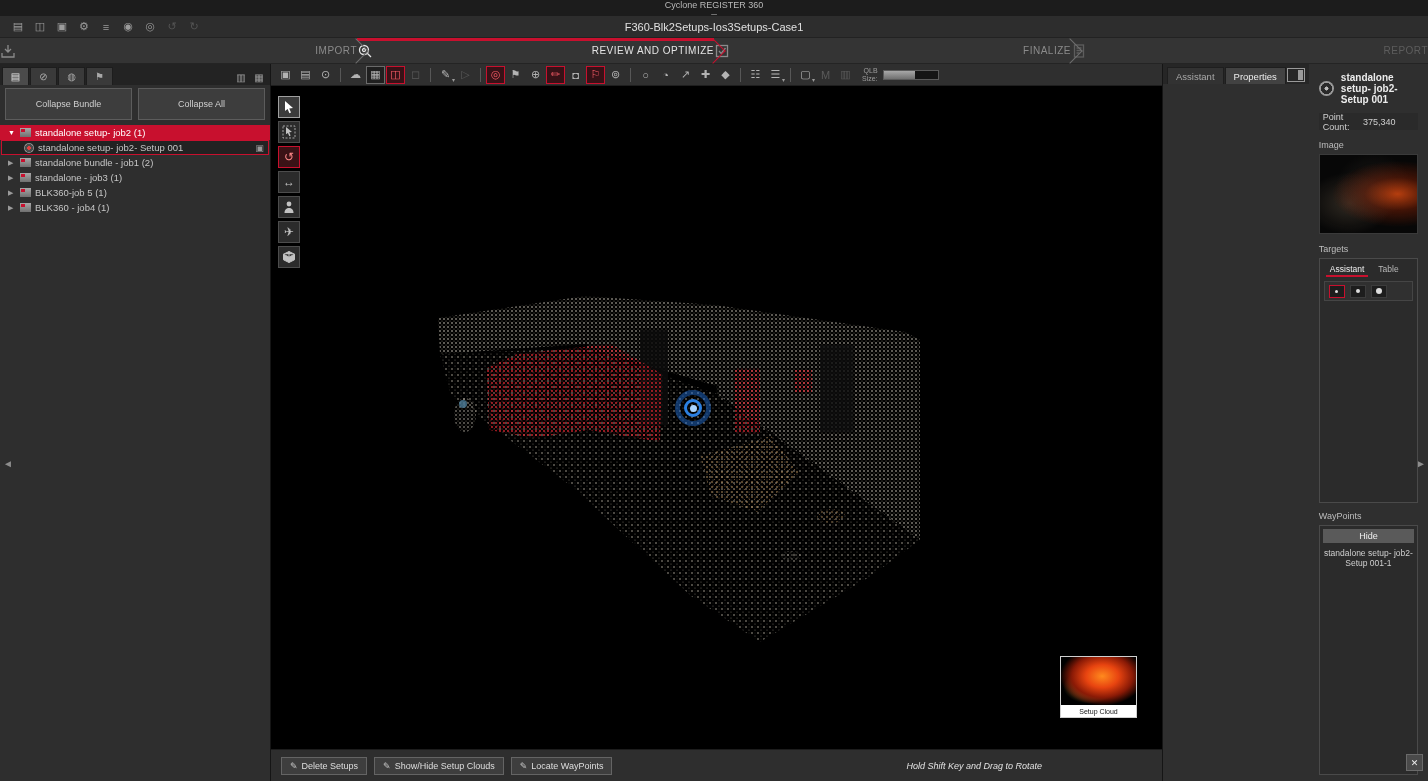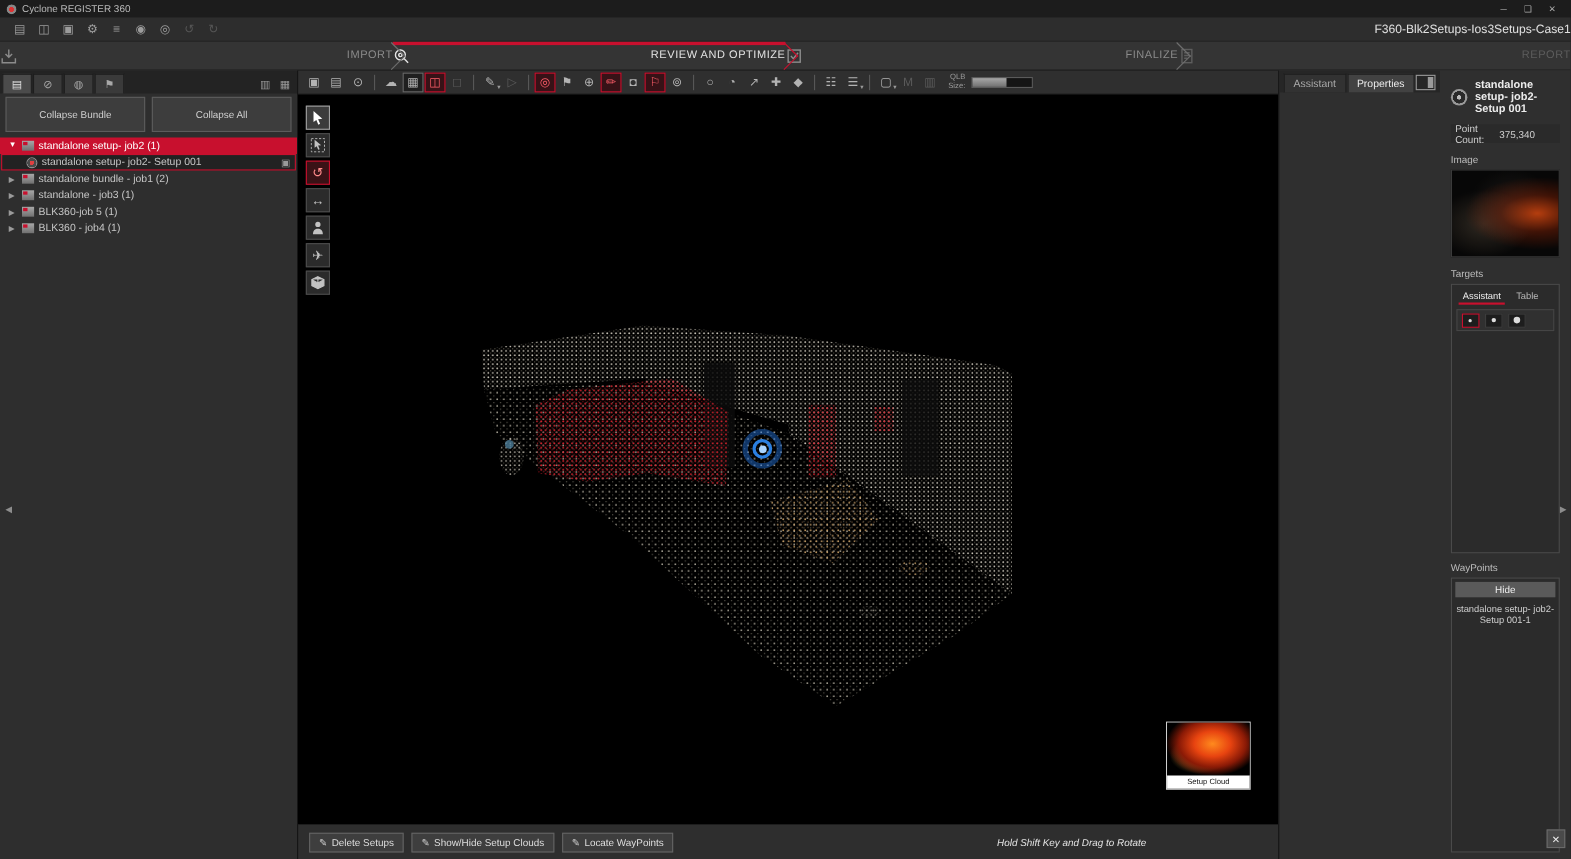--- a/index.html
+++ b/index.html
@@ -1,30 +1,30 @@
 <!DOCTYPE html>
 <html><head>
 <meta charset="utf-8">
 <style>
   * { margin:0; padding:0; box-sizing:border-box; }
   html,body { width:1428px; height:781px; background:#1a1a1a; font-family:"Liberation Sans", sans-serif; overflow:hidden; }
   .app { width:1428px; height:781px; position:relative; background:#2b2b2b; color:#ccc; user-select:none; }
   :root { --accent:#c8102e; --panel:#2e2e2e; --panel-dark:#242424; --border:#1b1b1b; }
 
   
-  .titlebar { height:16px; background:#1c1c1c; display:flex; align-items:center; padding:0 6px; font-size:9px; color:#b9b9b9; }
+  .titlebar { height:16px; background:#1c1c1c; display:flex; align-items:center; padding:0 6px; font-size:9px; color:#b9b9b9;flex-direction:column; }
   .app-logo { width:9px; height:9px; border-radius:50%; background:radial-gradient(circle,#d33 0 35%,#888 36% 70%,#444 71%); margin-right:5px; }
   .titlebar .spacer { flex:1; }
   .winbtn { width:22px; height:14px; display:flex; align-items:center; justify-content:center; color:#aaa; font-size:8px; }
 
   
   .menubar { height:22px; background:#2d2d2d; border-bottom:1px solid #222; display:flex; align-items:center; padding:0 8px; position:relative; }
   .mbtn { width:20px; height:17px; display:flex; align-items:center; justify-content:center; color:#9c9c9c; font-size:11px; margin-right:2px; }
   .mbtn.dim { color:#555; }
-  .project-title { position:absolute; left:0; right:0; text-align:right; font-size:11px; color:#e0e0e0; pointer-events:none; }
+  .project-title { position:absolute; left:0; right:0; text-align:center; font-size:11px; color:#e0e0e0; pointer-events:none; }
 
   
   .workflow { height:26px; background:#343434; border-bottom:1px solid #242424; display:flex; position:relative; }
   .wstep { flex:1; position:relative; display:flex; align-items:center; justify-content:space-between; gap:7px; font-size:10px; letter-spacing:.5px; color:#8b8b8b; }
   .wstep:not(:last-child)::after { content:''; position:absolute; right:-8px; top:50%; width:17px; height:17px; margin-top:-9px; border-top:1px solid #6e6e6e; border-right:1px solid #6e6e6e; transform:rotate(45deg); z-index:3; }
   .wstep.active { color:#e4e4e4; }
   .wstep.active::before { content:''; position:absolute; left:0; top:0; right:0; height:3px; background:var(--accent); }
   .wstep.active::after { border-color:var(--accent); }
   .wstep.dim { color:#5d5d5d; }
   .wicon { width:16px; height:16px; }

